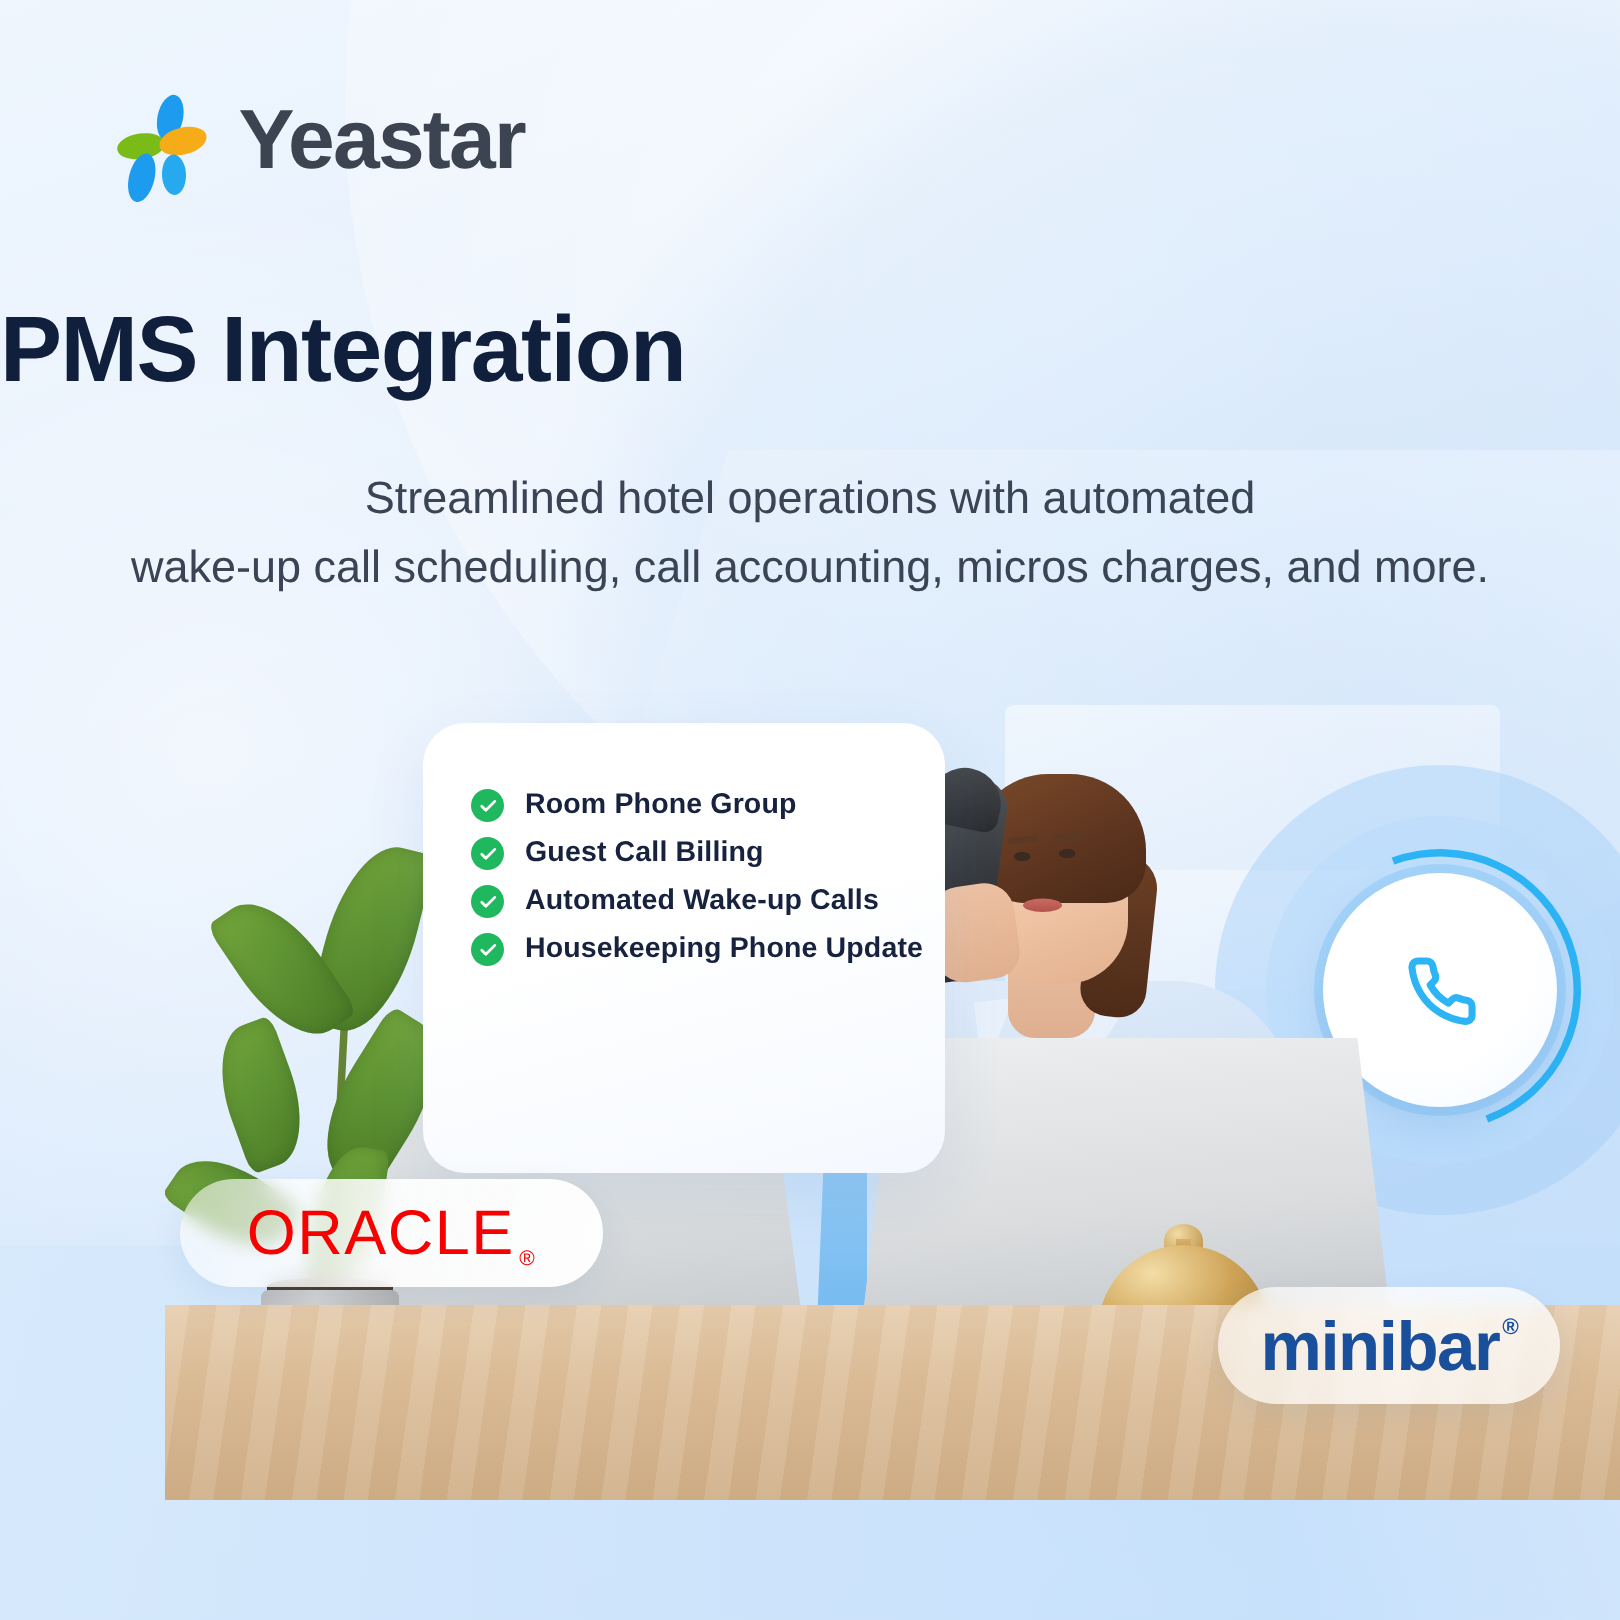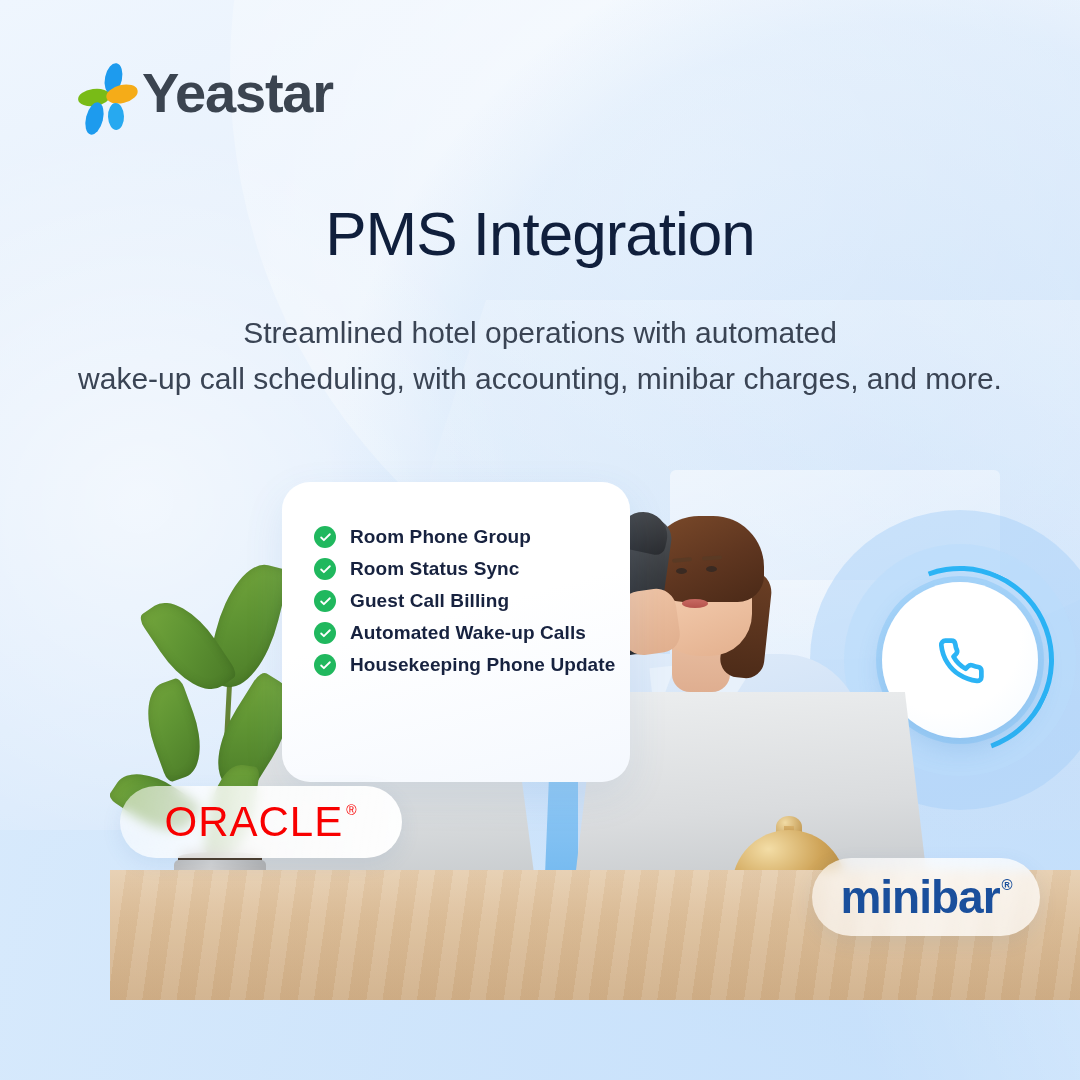--- a/index.html
+++ b/index.html
@@ -48,39 +48,38 @@
   }
   .bg-bottom-diag {
     position:absolute; left:700px; bottom:0; width:420px; height:200px;
     background:linear-gradient(250deg, rgba(255,255,255,.28), rgba(255,255,255,0) 65%);
     clip-path:polygon(30% 0%, 100% 0%, 100% 100%, 0% 100%);
   }
 
   
   .logo-wrap {
     position:absolute; left:78px; top:62px;
-    display:flex; align-items:center; gap:2px;
+    display:flex; align-items:center; gap:19px;
   }
   .logo-mark { position:relative; width:62px; height:62px; }
   .petal { position:absolute; border-radius:50%; }
   .p-top    { width:17px; height:31px; left:27px; top:1px;  background:#1d9bee; transform:rotate(12deg); }
   .p-left   { width:32px; height:17px; left:0px;  top:27px; background:#79bb17; transform:rotate(-8deg); }
   .p-right  { width:32px; height:18px; left:28px; top:23px; background:#f5ac18; transform:rotate(-14deg); }
   .p-blo    { width:17px; height:33px; left:8px;  top:40px; background:#1d9bee; transform:rotate(14deg); }
   .p-bmid   { width:16px; height:27px; left:30px; top:41px; background:#27a9f0; transform:rotate(-2deg); }
   .logo-text {
     font-size:56px; font-weight:bold; letter-spacing:-1.2px;
     color:#3b4450; line-height:1;
   }
 
   
   .title {
     position:absolute; top:198px; left:0; width:100%;
-    text-align:center;
-    font-size:62px; font-weight:normal; letter-spacing:-1px;
+    font-size:62px; font-weight:bold; letter-spacing:-1px;
     color:#101f3c;
   }
   .subtitle {
     position:absolute; top:310px; left:0; width:100%;
     text-align:center;
     font-size:30px; font-weight:400; line-height:1.52;
     color:#3a4454;
     padding:0 36px;
   }
 
@@ -350,21 +349,21 @@
     backdrop-filter:blur(6px);
   }
   .pill-oracle {
     left:120px; top:786px; width:282px; height:72px;
     background:linear-gradient(100deg, rgba(255,255,255,.55) 0%, rgba(255,255,255,.88) 42%, rgba(255,255,255,.96) 100%);
     box-shadow:0 6px 20px rgba(70,120,180,.10);
   }
   .oracle-text {
     font-size:42px; font-weight:400; letter-spacing:1px;
     color:#f80000; font-family:"Liberation Sans", sans-serif;
-    display:flex; align-items:flex-start;
+    display:flex; align-items:flex-end;
   }
   .oracle-reg { font-size:14px; margin-left:3px; margin-top:4px; }
   .pill-micros {
     left:812px; top:858px; width:228px; height:78px;
     background:linear-gradient(100deg, rgba(255,255,255,.62) 0%, rgba(255,255,255,.80) 50%, rgba(255,255,255,.72) 100%);
     box-shadow:0 6px 20px rgba(70,120,180,.10);
   }
   .micros-text {
     font-size:46px; font-weight:bold; letter-spacing:-1px;
     color:#1a4f9c; display:flex; align-items:flex-start;
@@ -390,21 +389,21 @@
     <span class="petal p-right"></span>
     <span class="petal p-blo"></span>
     <span class="petal p-bmid"></span>
   </div>
   <div class="logo-text">Yeastar</div>
 </div>
 
 <div class="title">PMS Integration</div>
 <div class="subtitle">
   <div>Streamlined hotel operations with automated</div>
-  <div>wake-up call scheduling, with accounting, minibar charges, and more.</div>
+  <div>wake-up call scheduling, call accounting, micros charges, and more.</div>
 </div>
 
 <div class="stage">
 
   <div class="panel-soft"></div>
   <div class="panel-soft2"></div>
 
   <div class="rings">
     <div class="ring ring1"></div>
     <div class="ring ring2"></div>
@@ -481,28 +480,20 @@
           </svg>
       </span>
       <span class="feature-label">Room Phone Group</span>
     </div>
     <div class="feature-row">
       <span class="check">
         <svg viewBox="0 0 24 24" fill="none" stroke="#ffffff" stroke-width="3.4" stroke-linecap="round" stroke-linejoin="round">
             <path d="M20 6 9 17l-5-5"></path>
           </svg>
       </span>
-      <span class="feature-label">Room Status Sync</span>
-    </div>
-    <div class="feature-row">
-      <span class="check">
-        <svg viewBox="0 0 24 24" fill="none" stroke="#ffffff" stroke-width="3.4" stroke-linecap="round" stroke-linejoin="round">
-            <path d="M20 6 9 17l-5-5"></path>
-          </svg>
-      </span>
       <span class="feature-label">Guest Call Billing</span>
     </div>
     <div class="feature-row">
       <span class="check">
         <svg viewBox="0 0 24 24" fill="none" stroke="#ffffff" stroke-width="3.4" stroke-linecap="round" stroke-linejoin="round">
             <path d="M20 6 9 17l-5-5"></path>
           </svg>
       </span>
       <span class="feature-label">Automated Wake-up Calls</span>
     </div>

